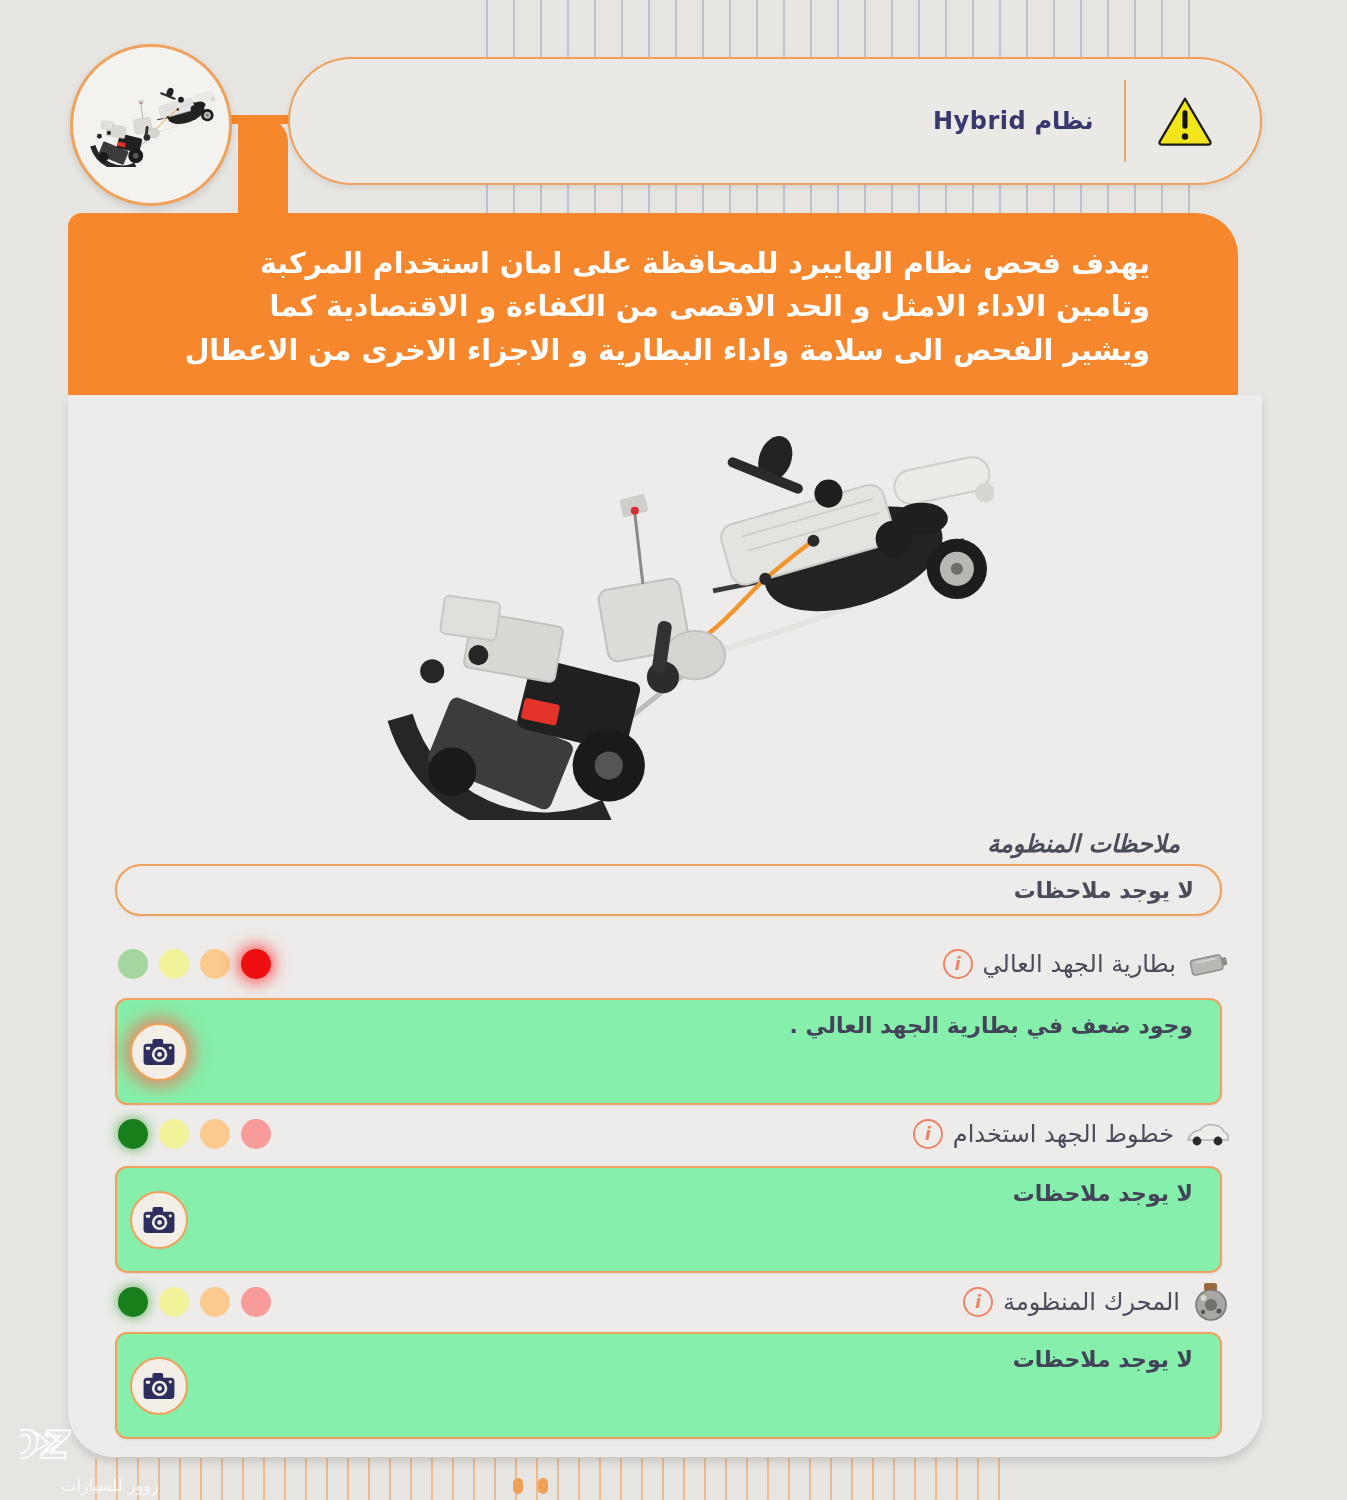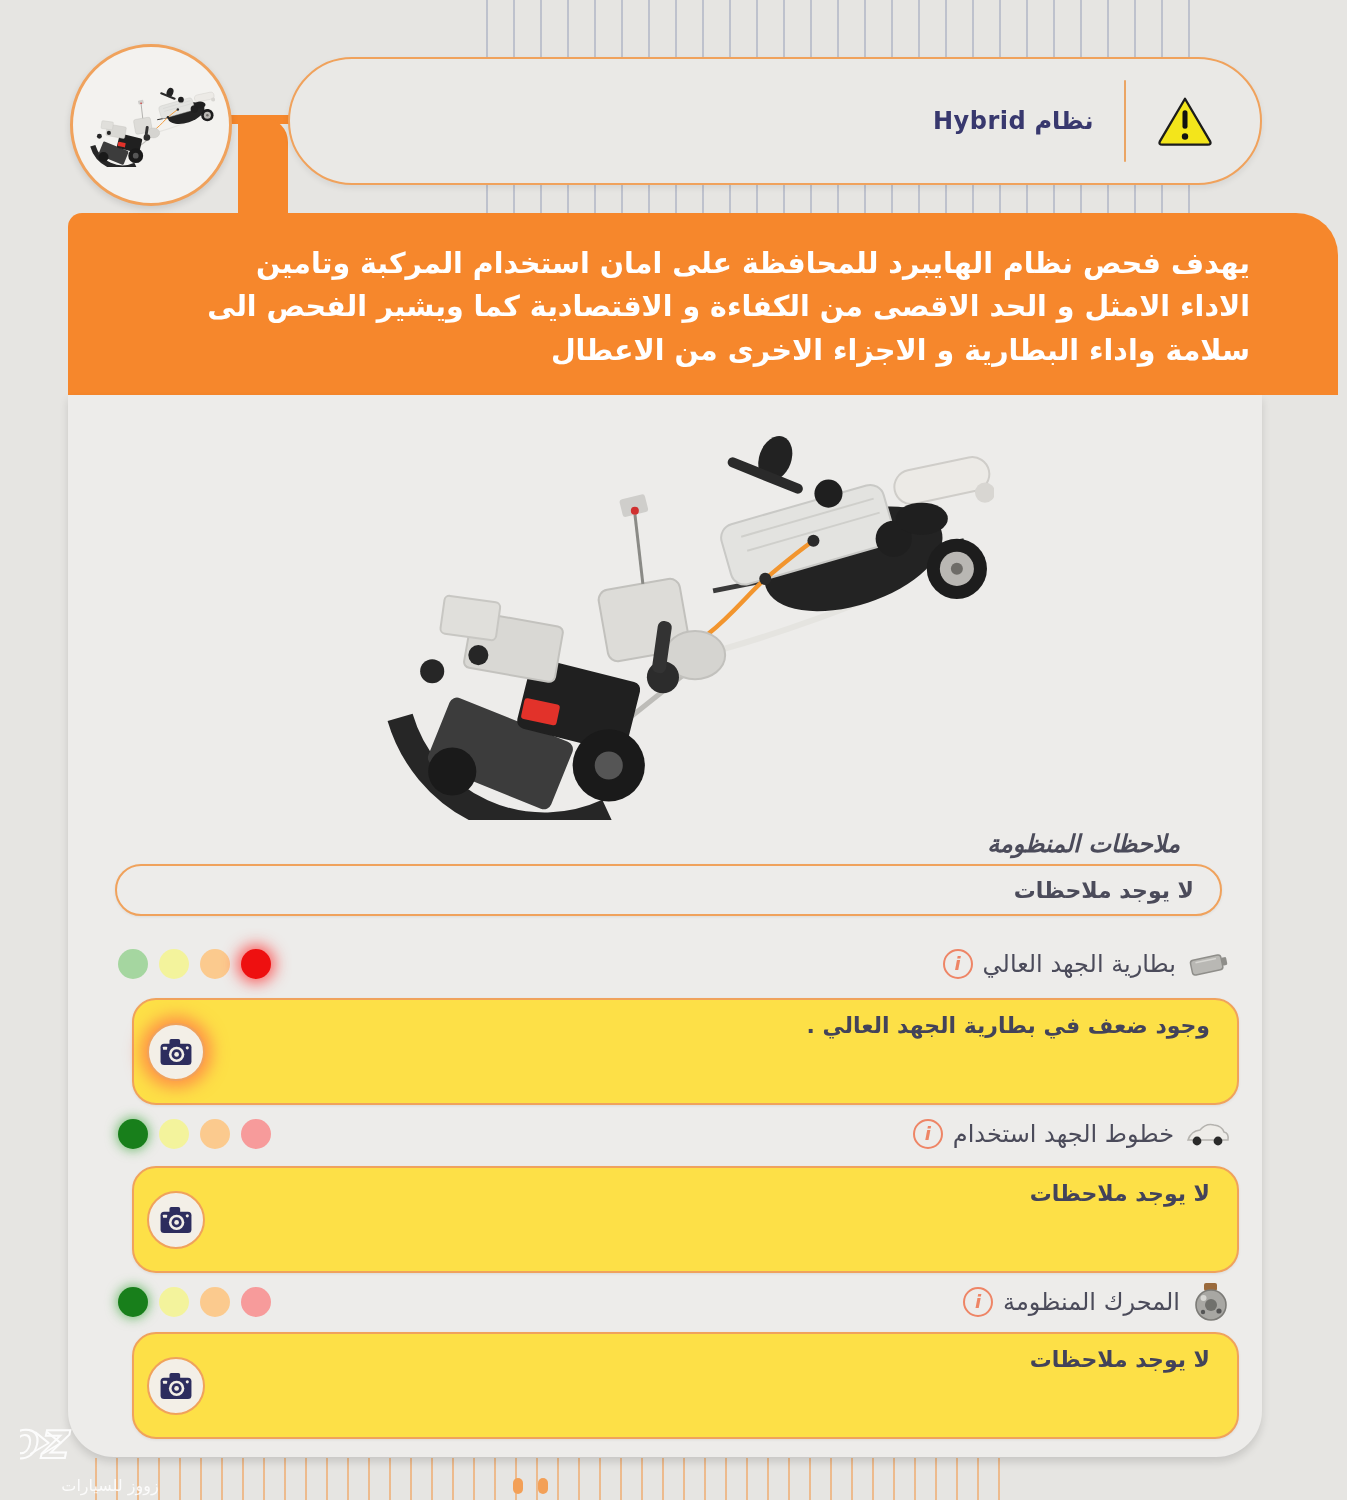--- a/index.html
+++ b/index.html
@@ -40,21 +40,21 @@
     left:70px; top:44px; width:162px; height:162px; z-index:5;
     background:#f3f2ef; border:3px solid #f0a25c; border-radius:50%;
     box-shadow:0 3px 7px rgba(0,0,0,.12);
     display:flex; align-items:center; justify-content:center;
   }
   .connector{ left:226px; top:115px; width:70px; height:9px; background:#f6872c; z-index:3; }
   .elbow{ left:238px; top:118px; width:50px; height:97px; background:#f6872c; border-top-right-radius:24px; z-index:3; }
 
   
   .banner{
-    left:68px; top:213px; width:1270px; height:182px; z-index:2;
+    left:68px; top:213px; width:1170px; height:182px; z-index:2;
     background:#f6872c; border-radius:14px 42px 0 0;
     padding:26px 88px 20px 110px;
     display:flex; align-items:center;
   }
   .banner p{
     font-size:28.5px; font-weight:700; color:#ffffff;
     line-height:1.52; text-align:right; direction:rtl; width:100%;
   }
 
   
@@ -94,23 +94,22 @@
   .dot{ width:30px; height:30px; border-radius:50%; }
   .dot.g-m{ background:#a5d6a0; }
   .dot.y-m{ background:#f3f39c; }
   .dot.o-m{ background:#fbca8e; }
   .dot.r-m{ background:#f79b9b; }
   .dot.r-a{ background:#ee1010; box-shadow:0 0 15px 4px rgba(255,45,45,.75); }
   .dot.g-a{ background:#187f1b; box-shadow:0 0 11px 2px rgba(40,160,40,.55); }
 
   .note-box{
     left:115px; width:1107px; height:107px; z-index:3;
-    border:2px solid #f0a25c; border-radius:24px; background:#fde047;
+    border:2px solid #f0a25c; border-radius:12px; background:#86efac;
     box-shadow:0 1px 3px rgba(0,0,0,.07);
-    margin-left:17px;
   }
   .note-box .note-text{
     position:absolute; top:13px; right:27px;
     font-size:22px; font-weight:600; color:#43435a; direction:rtl;
   }
   .camera-btn{
     position:absolute; left:13px; top:50%; transform:translateY(-50%);
     width:58px; height:58px; border-radius:50%;
     background:#f3efe7; border:2px solid #f0a25c;
     display:flex; align-items:center; justify-content:center;

